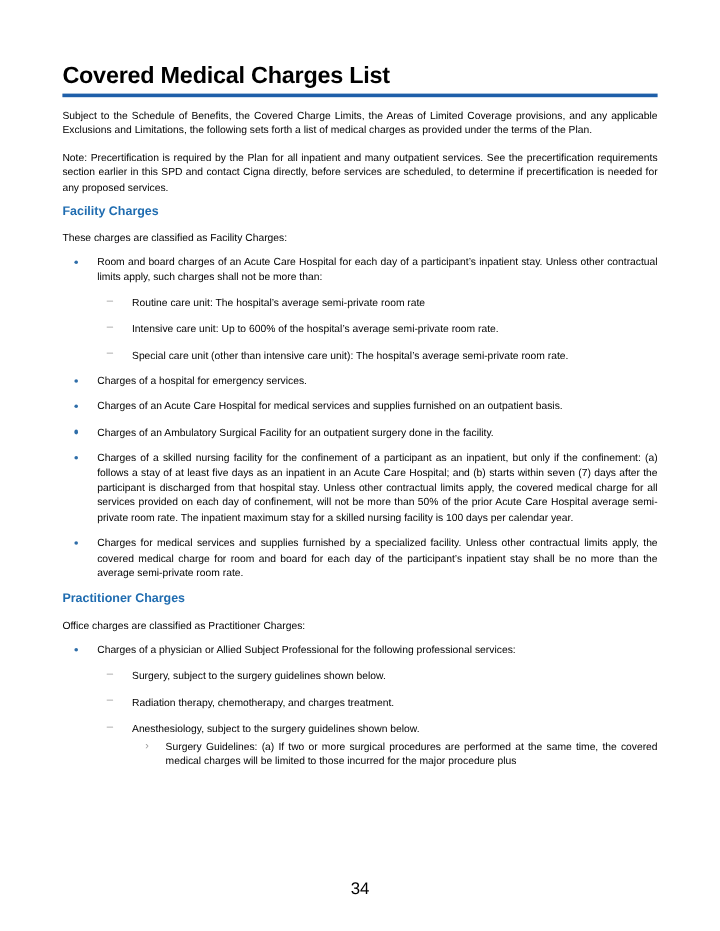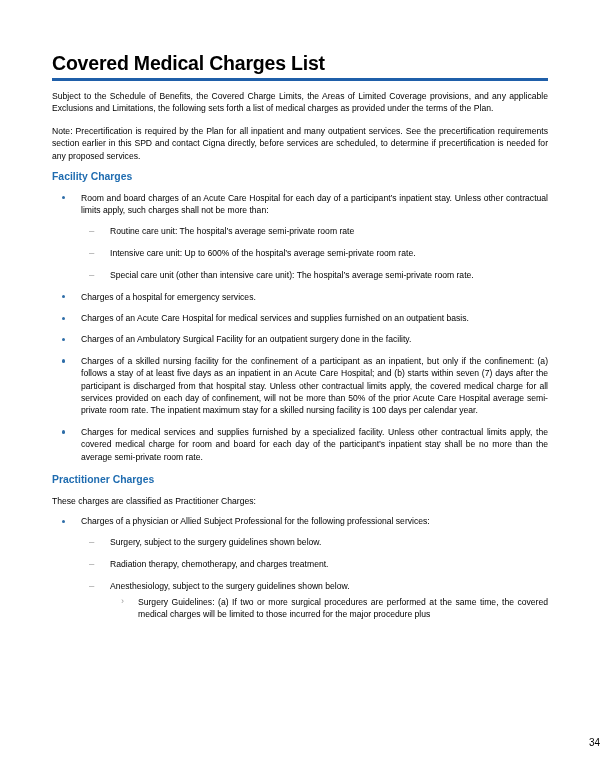--- a/index.html
+++ b/index.html
@@ -141,40 +141,41 @@
     font-size: 9px;
     line-height: 12.4px;
   }
 
   
   .footer {
     position: absolute;
     left: 0;
     right: 0;
     bottom: 28px;
-    text-align: right;
-    font-size: 10px;
+    text-align: center;
+    font-size: 14px;
     color: #000000;
   }
 </style>
 </head>
 <body>
 
 <div class="page">
   <div class="content">
 
     <h1 class="title">Covered Medical Charges List</h1>
     <div class="title-rule"></div>
 
     <p class="body lead">Subject to the Schedule of Benefits, the Covered Charge Limits, the Areas of Limited Coverage provisions, and any applicable Exclusions and Limitations, the following sets forth a list of medical charges as provided under the terms of the Plan.</p>
 
     <p class="body"><b>Note: Precertification is required by the Plan for all inpatient and many outpatient services</b><span>. See the precertification requirements section earlier in this SPD and contact Cigna directly, before services are scheduled, to determine if precertification is needed for any proposed services.</span></p>
 
     <h2 class="section">Facility Charges</h2>
 
+    <p class="body tight">These charges are classified as Facility Charges:</p>
 
     <ul class="lvl1">
 
       <li>
         <span>Room and board charges of an Acute Care Hospital for each day of a participant’s inpatient stay. Unless other contractual limits apply, such charges shall not be more than:</span>
         <ul class="lvl2">
           <li><b>Routine care unit:</b><span> The hospital’s average semi-private room rate</span></li>
           <li><b>Intensive care unit</b><span>: Up to 600% of the hospital’s average semi-private room rate.</span></li>
           <li><b>Special care unit</b><span> (other than intensive care unit): The hospital’s average semi-private room rate.</span></li>
         </ul>
@@ -183,21 +184,21 @@
       <li><span>Charges of a hospital for emergency services.</span></li>
       <li><span>Charges of an Acute Care Hospital for medical services and supplies furnished on an outpatient basis.</span></li>
       <li><span>Charges of an Ambulatory Surgical Facility for an outpatient surgery done in the facility.</span></li>
       <li><span>Charges of a skilled nursing facility for the confinement of a participant as an inpatient, but only if the confinement: (a) follows a stay of at least five days as an inpatient in an Acute Care Hospital; and (b) starts within seven (7) days after the participant is discharged from that hospital stay. Unless other contractual limits apply, the covered medical charge for all services provided on each day of confinement, will not be more than 50% of the prior Acute Care Hospital average semi-private room rate. The inpatient maximum stay for a skilled nursing facility is 100 days per calendar year.</span></li>
       <li><span>Charges for medical services and supplies furnished by a specialized facility. Unless other contractual limits apply, the covered medical charge for room and board for each day of the participant’s inpatient stay shall be no more than the average semi-private room rate.</span></li>
 
     </ul>
 
     <h2 class="section spaced">Practitioner Charges</h2>
 
-    <p class="body tight">These charges are classified as Practitioner Charges:</p>
+    <p class="body tight">Office charges are classified as Practitioner Charges:</p>
 
     <ul class="lvl1">
       <li>
         <span>Charges of a physician or Allied Subject Professional for the following professional services:</span>
         <ul class="lvl2">
           <li><span>Surgery, subject to the surgery guidelines shown below.</span></li>
           <li><span>Radiation therapy, chemotherapy, and charges treatment.</span></li>
           <li>
             <span>Anesthesiology, subject to the surgery guidelines shown below.</span>
             <ul class="lvl3">

